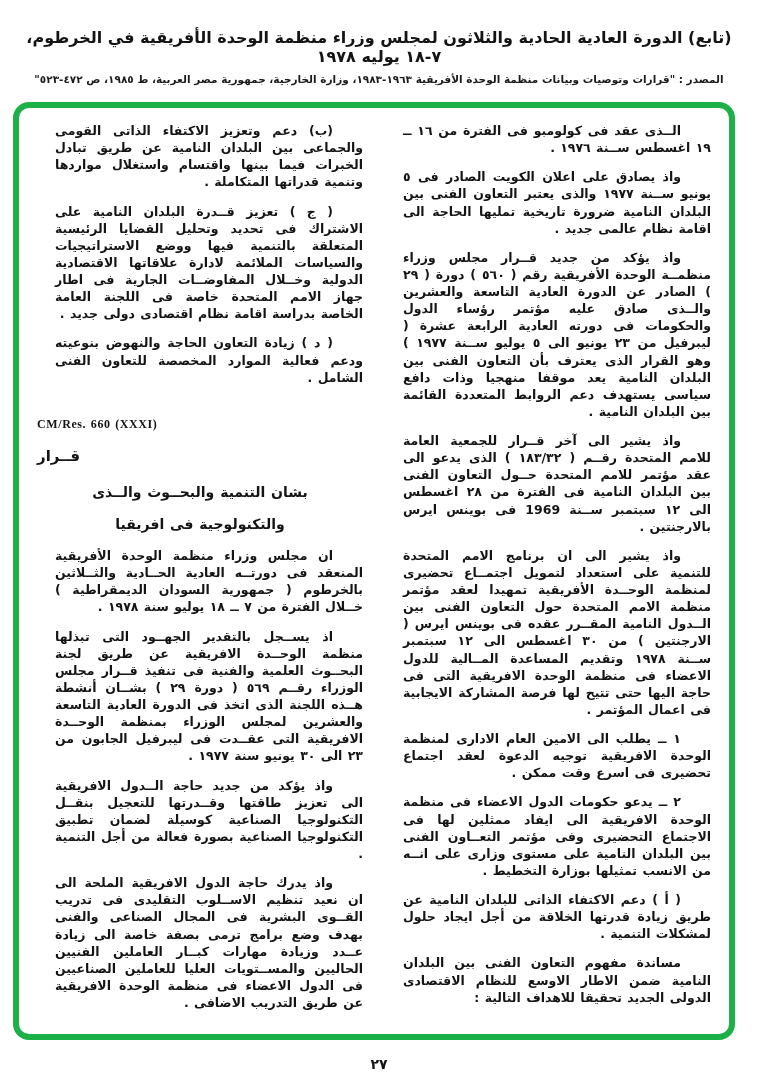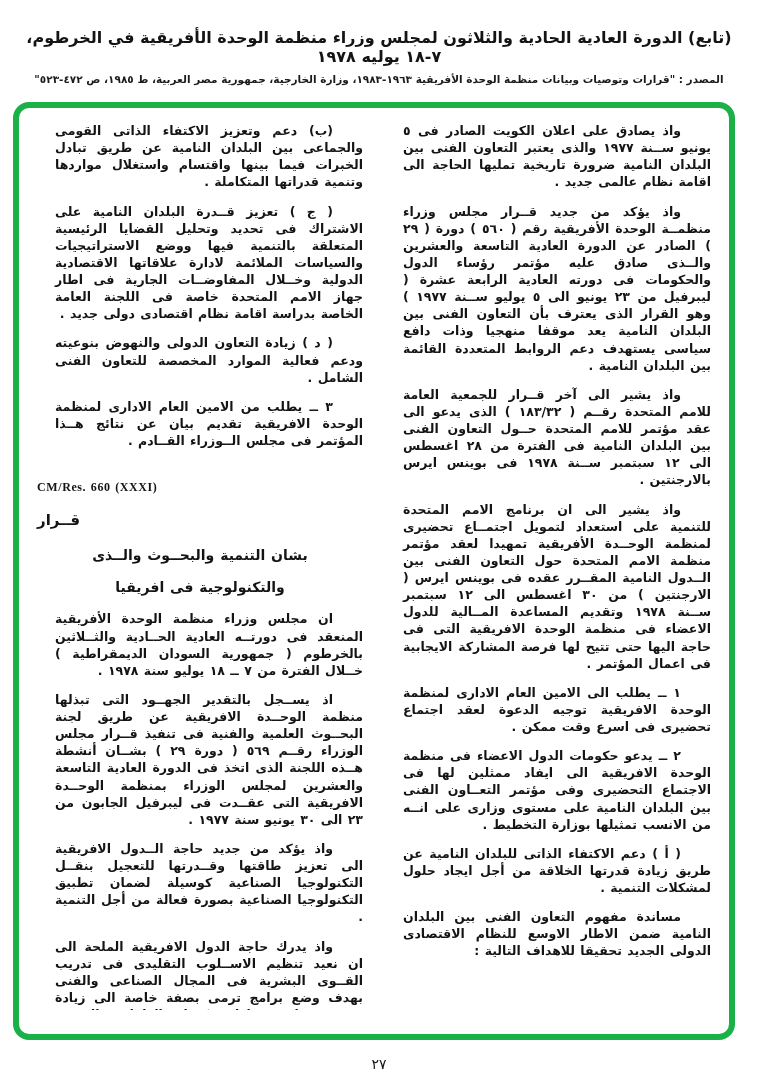--- a/index.html
+++ b/index.html
@@ -81,48 +81,48 @@
     text-align: center;
     text-indent: 0;
     font-size: 14px;
     margin: 0 0 13px 0;
   }
   .footer {
     position: absolute;
     bottom: 6px; left: 0; right: 0;
     text-align: center;
     font-size: 14px;
-    font-weight: normal;
+    font-weight: bold;
   }
 </style>
 </head>
 <body style="color: rgb(20, 20, 20); background: rgb(255, 255, 255);">
 
 <div class="header">
   <div class="header-line1">(تابع) الدورة العادية الحادية والثلاثون لمجلس وزراء منظمة الوحدة الأفريقية في الخرطوم، ٧-١٨ يوليه ١٩٧٨</div>
   <div class="header-line2">المصدر : "قرارات وتوصيات وبيانات منظمة الوحدة الأفريقية ١٩٦٣-١٩٨٣، وزارة الخارجية، جمهورية مصر العربية، ط ١٩٨٥، ص ٤٧٢-٥٢٣"</div>
 </div>
 
 <div class="frame" id="frame" style="border-color: rgb(28, 176, 72);">
   <div class="content">
     <div class="col" id="col-right">
+        <p class="para">الــذى عقد فى كولومبو فى الفترة من ١٦ ــ ١٩ اغسطس ســنة ١٩٧٦ .</p>
         <p class="para">واذ يصادق على اعلان الكويت الصادر فى ٥ يونيو ســنة ١٩٧٧ والذى يعتبر التعاون الفنى بين البلدان النامية ضرورة تاريخية تمليها الحاجة الى اقامة نظام عالمى جديد .</p>
         <p class="para">واذ يؤكد من جديد قــرار مجلس وزراء منظمــة الوحدة الأفريقية رقم ( ٥٦٠ ) دورة ( ٢٩ ) الصادر عن الدورة العادية التاسعة والعشرين والــذى صادق عليه مؤتمر رؤساء الدول والحكومات فى دورته العادية الرابعة عشرة ( ليبرفيل من ٢٣ يونيو الى ٥ يوليو ســنة ١٩٧٧ ) وهو القرار الذى يعترف بأن التعاون الفنى بين البلدان النامية يعد موقفا منهجيا وذات دافع سياسى يستهدف دعم الروابط المتعددة القائمة بين البلدان النامية .</p>
-        <p class="para">واذ يشير الى آخر قــرار للجمعية العامة للامم المتحدة رقــم ( ١٨٣/٣٢ ) الذى يدعو الى عقد مؤتمر للامم المتحدة حــول التعاون الفنى بين البلدان النامية فى الفترة من ٢٨ اغسطس الى ١٢ سبتمبر ســنة ١٩٧٨ فى بوينس ايرس بالارجنتين .</p>
+        <p class="para">واذ يشير الى آخر قــرار للجمعية العامة للامم المتحدة رقــم ( ١٨٣/٣٢ ) الذى يدعو الى عقد مؤتمر للامم المتحدة حــول التعاون الفنى بين البلدان النامية فى الفترة من ٢٨ اغسطس الى ١٢ سبتمبر ســنة 1969 فى بوينس ايرس بالارجنتين .</p>
         <p class="para">واذ يشير الى ان برنامج الامم المتحدة للتنمية على استعداد لتمويل اجتمــاع تحضيرى لمنظمة الوحــدة الأفريقية تمهيدا لعقد مؤتمر منظمة الامم المتحدة حول التعاون الفنى بين الــدول النامية المقــرر عقده فى بوينس ايرس ( الارجنتين ) من ٣٠ اغسطس الى ١٢ سبتمبر ســنة ١٩٧٨ وتقديم المساعدة المــالية للدول الاعضاء فى منظمة الوحدة الافريقية التى فى حاجة اليها حتى تتيح لها فرصة المشاركة الايجابية فى اعمال المؤتمر .</p>
         <p class="para">١ ــ يطلب الى الامين العام الادارى لمنظمة الوحدة الافريقية توجيه الدعوة لعقد اجتماع تحضيرى فى اسرع وقت ممكن .</p>
         <p class="para">٢ ــ يدعو حكومات الدول الاعضاء فى منظمة الوحدة الافريقية الى ايفاد ممثلين لها فى الاجتماع التحضيرى وفى مؤتمر التعــاون الفنى بين البلدان النامية على مستوى وزارى على انــه من الانسب تمثيلها بوزارة التخطيط .</p>
         <p class="para">( أ ) دعم الاكتفاء الذاتى للبلدان النامية عن طريق زيادة قدرتها الخلاقة من أجل ايجاد حلول لمشكلات التنمية .</p>
         <p class="para">مساندة مفهوم التعاون الفنى بين البلدان النامية ضمن الاطار الاوسع للنظام الاقتصادى الدولى الجديد تحقيقا للاهداف التالية :</p>
       </div>
     <div class="col" id="col-left">
         <p class="para">(ب) دعم وتعزيز الاكتفاء الذاتى القومى والجماعى بين البلدان النامية عن طريق تبادل الخبرات فيما بينها واقتسام واستغلال مواردها وتنمية قدراتها المتكاملة .</p>
         <p class="para">( ج ) تعزيز قــدرة البلدان النامية على الاشتراك فى تحديد وتحليل القضايا الرئيسية المتعلقة بالتنمية فيها ووضع الاستراتيجيات والسياسات الملائمة لادارة علاقاتها الاقتصادية الدولية وخــلال المفاوضــات الجارية فى اطار جهاز الامم المتحدة خاصة فى اللجنة العامة الخاصة بدراسة اقامة نظام اقتصادى دولى جديد .</p>
-        <p class="para">( د ) زيادة التعاون الدولى والنهوض بنوعيته ودعم فعالية الموارد المخصصة للتعاون الفنى الشامل .</p>
-        <p class="para">٣ ــ يطلب من الامين العام الادارى لمنظمة الوحدة الافريقية تقديم بيان عن نتائج هــذا المؤتمر فى مجلس الــوزراء القــادم .</p>
+        <p class="para">( د ) زيادة التعاون الحاجة والنهوض بنوعيته ودعم فعالية الموارد المخصصة للتعاون الفنى الشامل .</p>
         <p class="para para-latin">CM/Res. 660 (XXXI)</p>
         <p class="para para-title">قــرار</p>
         <p class="para para-subtitle">بشان التنمية والبحــوث والــذى</p>
         <p class="para para-subtitle">والتكنولوجية فى افريقيا</p>
         <p class="para">ان مجلس وزراء منظمة الوحدة الأفريقية المنعقد فى دورتــه العادية الحــادية والثــلاثين بالخرطوم ( جمهورية السودان الديمقراطية ) خــلال الفترة من ٧ ــ ١٨ يوليو سنة ١٩٧٨ .</p>
         <p class="para">اذ يســجل بالتقدير الجهــود التى تبذلها منظمة الوحــدة الافريقية عن طريق لجنة البحــوث العلمية والفنية فى تنفيذ قــرار مجلس الوزراء رقــم ٥٦٩ ( دورة ٢٩ ) بشــان أنشطة هــذه اللجنة الذى اتخذ فى الدورة العادية التاسعة والعشرين لمجلس الوزراء بمنظمة الوحــدة الافريقية التى عقــدت فى ليبرفيل الجابون من ٢٣ الى ٣٠ يونيو سنة ١٩٧٧ .</p>
         <p class="para">واذ يؤكد من جديد حاجة الــدول الافريقية الى تعزيز طاقتها وقــدرتها للتعجيل بنقــل التكنولوجيا الصناعية كوسيلة لضمان تطبيق التكنولوجيا الصناعية بصورة فعالة من أجل التنمية .</p>
         <p class="para">واذ يدرك حاجة الدول الافريقية الملحة الى ان نعيد تنظيم الاســلوب التقليدى فى تدريب القــوى البشرية فى المجال الصناعى والفنى بهدف وضع برامج ترمى بصفة خاصة الى زيادة عــدد وزيادة مهارات كبــار العاملين الفنيين الحاليين والمســتويات العليا للعاملين الصناعيين فى الدول الاعضاء فى منظمة الوحدة الافريقية عن طريق التدريب الاضافى .</p>
       </div>
   </div>

